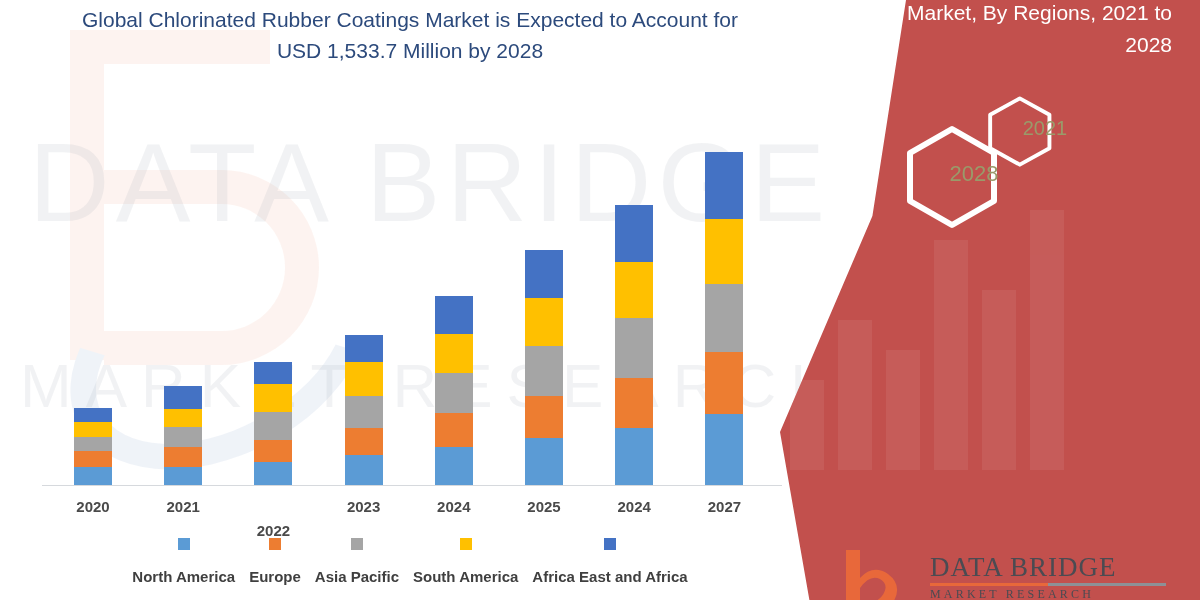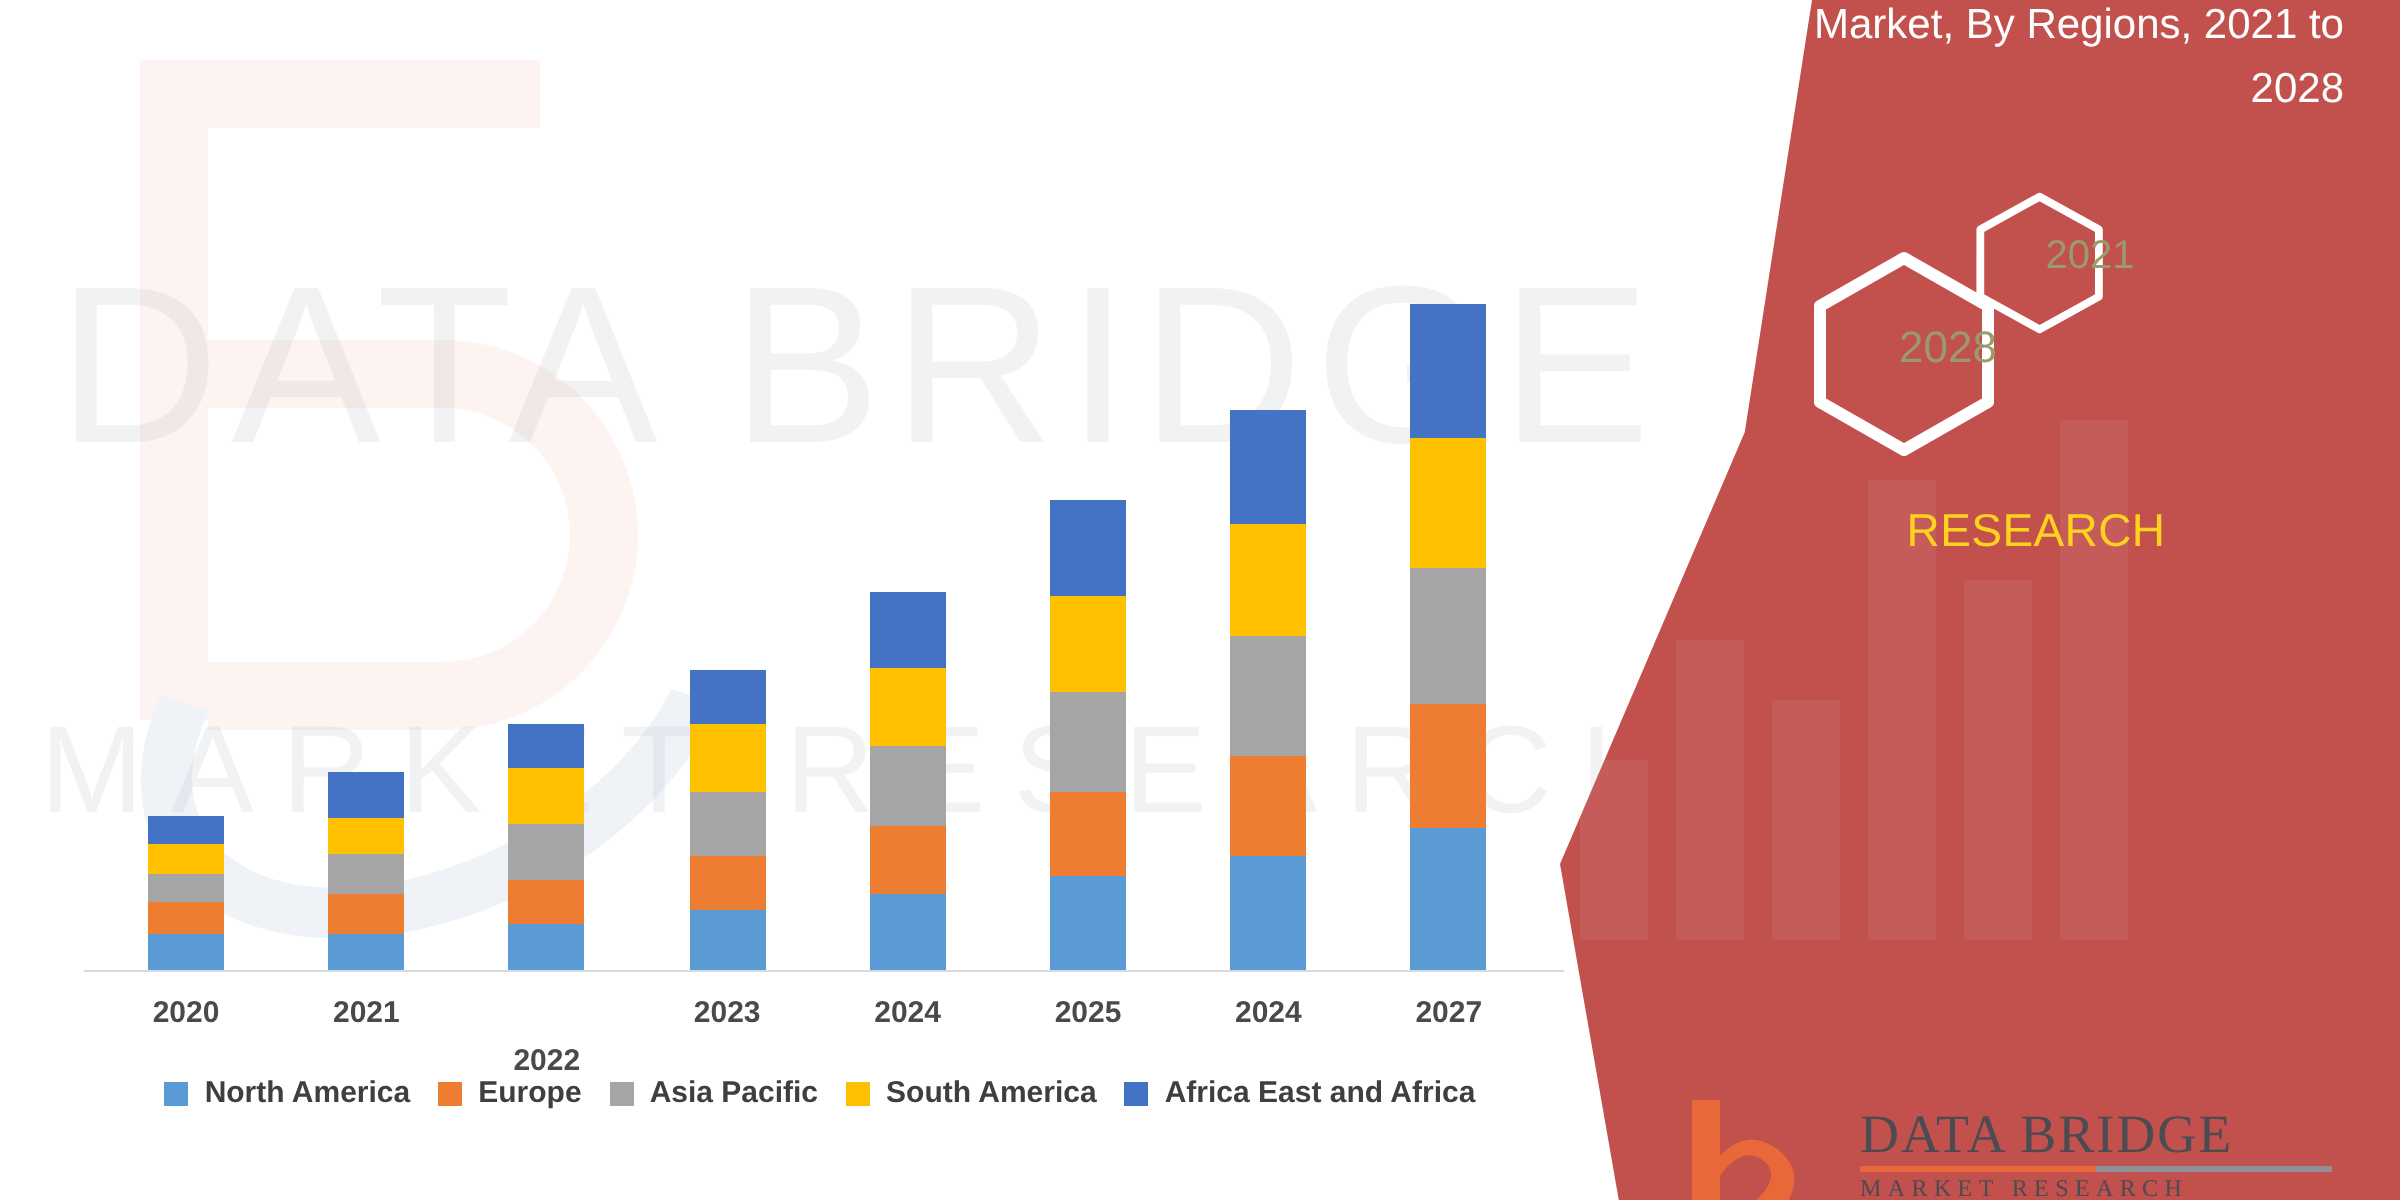--- a/index.html
+++ b/index.html
@@ -122,25 +122,26 @@
     left: 0; top: 538px;
     width: 820px;
     display: flex;
     justify-content: center;
     align-items: center;
     gap: 14px;
   }
   .legend-item {
     display: flex;
     align-items: center;
-    gap: 8px;
+    gap: 18px;
     font-size: 15px;
     font-weight: 700;
     color: #3f3f3f;
     white-space: nowrap;
+    flex-direction: column;
   }
   .swatch { width: 12px; height: 12px; flex: 0 0 auto; }
 
   
   .panel {
     position: absolute;
     right: 0; top: 0;
     width: 420px; height: 600px;
     background: #c2504d;
     clip-path: polygon(30% 0, 100% 0, 100% 100%, 7% 100%, 0 72%, 22% 36%);
@@ -230,20 +231,21 @@
     <div class="bg-ghost-b"></div>
     <div class="bg-ghost-bowl"></div>
     <div class="bg-ghost-swoosh"></div>
   </div>
 
   <div class="watermark">
     <div class="wm-line wm-1">DATA BRIDGE</div>
     <div class="wm-line wm-3">MARKET RESEARCH</div>
   </div>
 
+  <div class="headline">Global Chlorinated Rubber Coatings Market is Expected to Account for USD 1,533.7 Million by 2028</div>
 
   <div class="chart">
     <div class="axis-line"></div>
     <div id="bars">
         <div class="bar" style="left: 74px;">
           <div class="seg" style="height: 18px; background: rgb(91, 155, 213);"></div>
           <div class="seg" style="height: 16px; background: rgb(237, 125, 49);"></div>
           <div class="seg" style="height: 14px; background: rgb(165, 165, 165);"></div>
           <div class="seg" style="height: 15px; background: rgb(255, 192, 0);"></div>
           <div class="seg" style="height: 14px; background: rgb(68, 114, 196);"></div>
@@ -346,21 +348,20 @@
     <div class="hexwrap">
       <svg width="220" height="150" viewBox="0 0 220 150">
         <polygon points="110,12 148,33 148,76 110,97 72,76 72,33" fill="none" stroke="#ffffff" stroke-width="5" stroke-linejoin="round" transform="translate(44,-6) scale(0.78)"></polygon>
         <polygon points="62,34 104,58 104,106 62,130 20,106 20,58" fill="none" stroke="#ffffff" stroke-width="6" stroke-linejoin="round"></polygon>
       </svg>
       <div class="hex-label hex-2028">2028</div>
       <div class="hex-label hex-2021">2021</div>
     </div>
 
     <div class="brand">
-      <div>RESEARCH</div>
     </div>
 
     <div class="logo">
       <svg class="logo-mark" viewBox="0 0 78 74">
         <path d="M6,2 L20,2 L20,30 Q33,16 48,26 Q64,38 52,56 Q40,72 20,66 L20,52 Q34,58 42,48 Q50,37 40,31 Q30,26 20,40 L20,66 L6,66 Z" fill="#e8683a"></path>
         <path d="M2,58 Q26,86 64,62 L70,70 Q30,96 0,66 Z" fill="#2f5fa8"></path>
       </svg>
       <div class="logo-text">DATA BRIDGE</div>
       <div class="logo-rule">
         <i style="left:0;width:118px;background:#e8683a;"></i>

